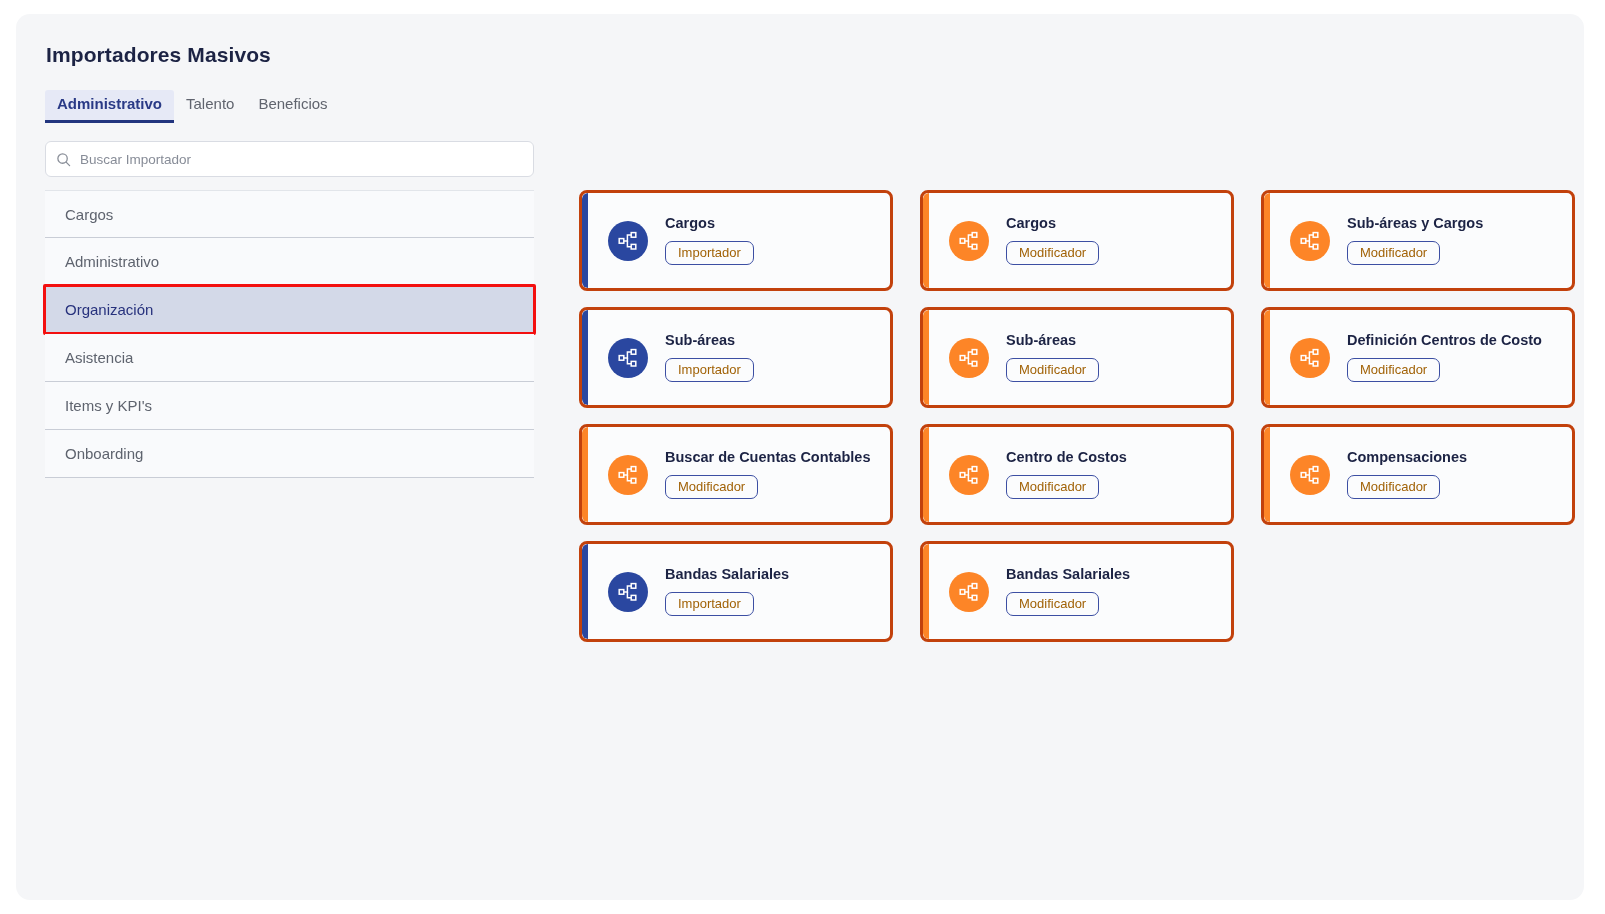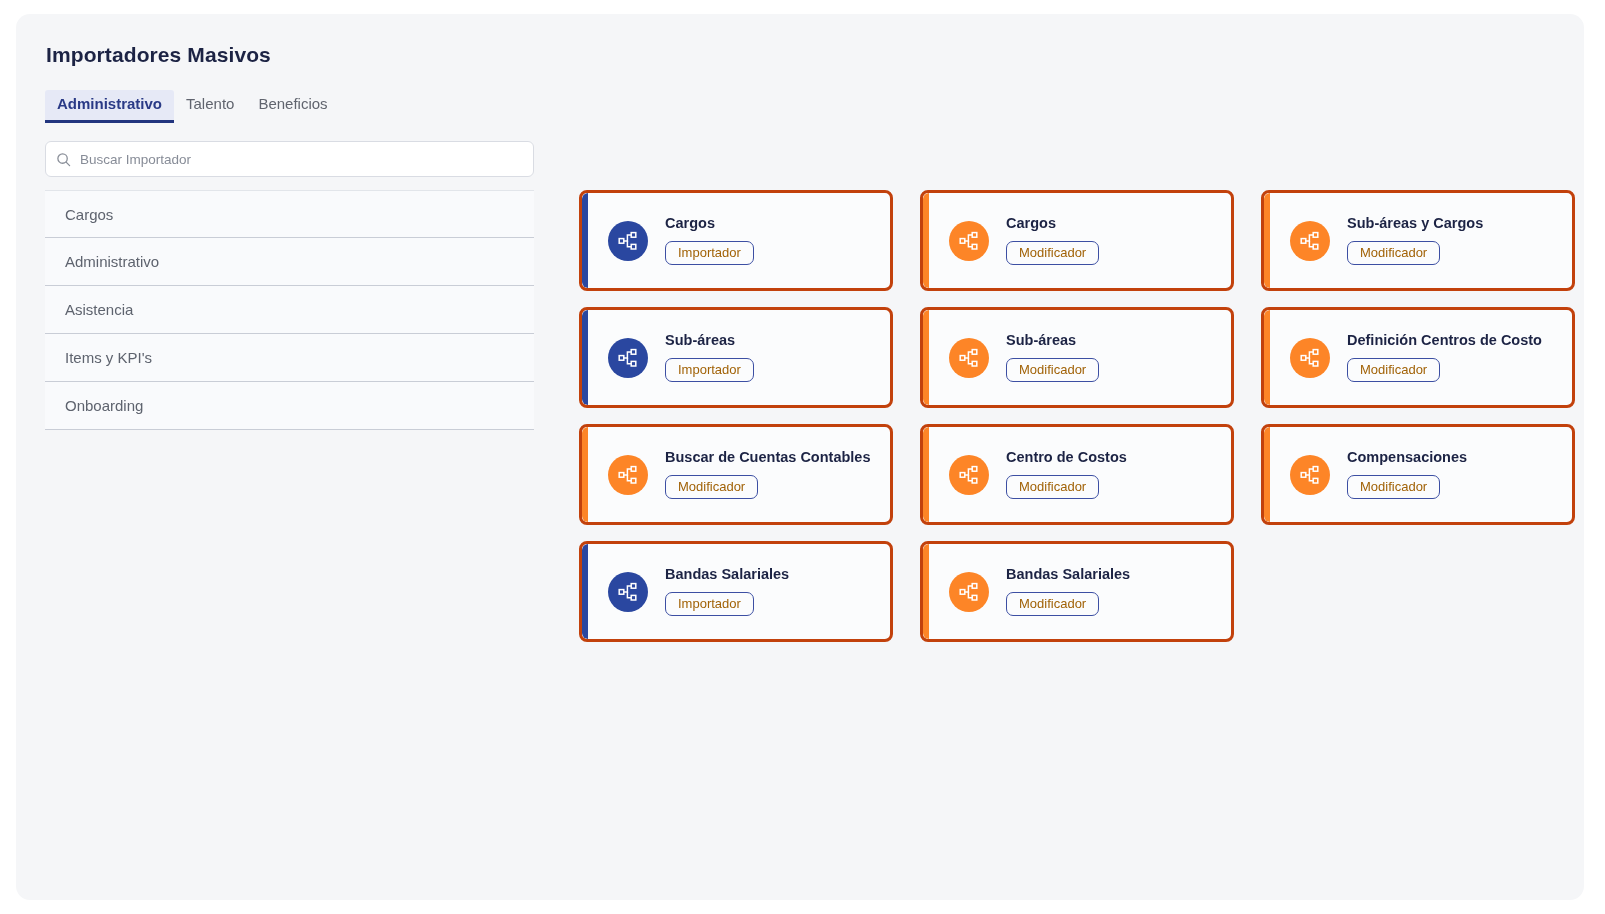--- a/index.html
+++ b/index.html
@@ -218,20 +218,23 @@
     <input class="search-input" type="text" placeholder="Buscar Importador" style="">
   </div>
 
   <div class="cat-list">
       <div class="cat-item">
         <span>Cargos</span>
       </div>
       <div class="cat-item">
         <span>Administrativo</span>
       </div>
+      <div class="cat-item selected annotated">
+        <span>Organización</span>
+      </div>
       <div class="cat-item">
         <span>Asistencia</span>
       </div>
       <div class="cat-item">
         <span>Items y KPI's</span>
       </div>
       <div class="cat-item">
         <span>Onboarding</span>
       </div>
     </div>

